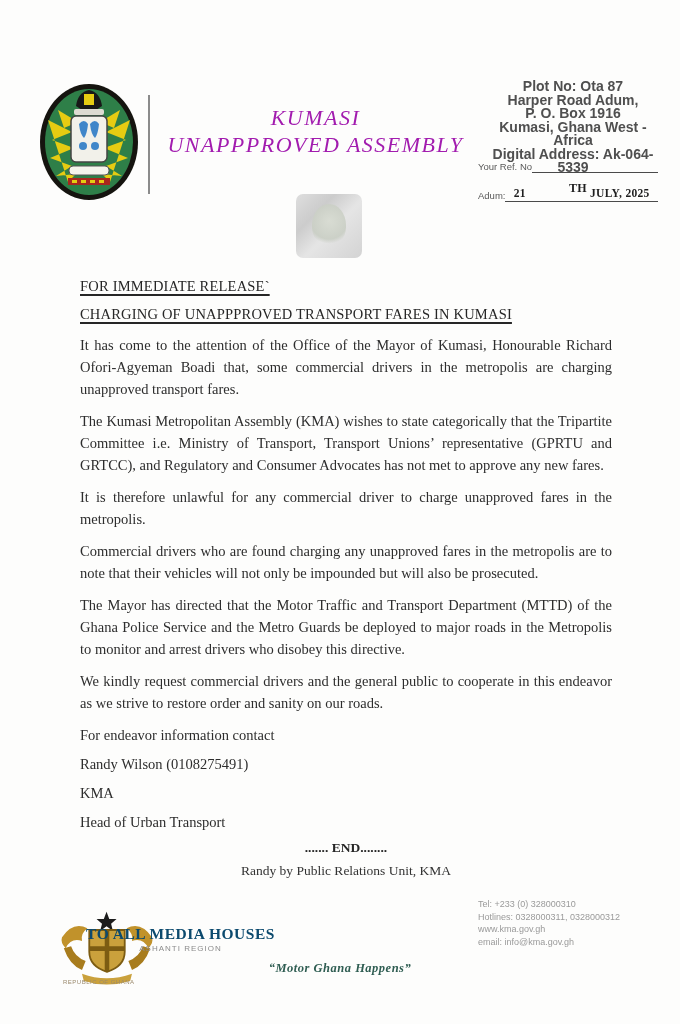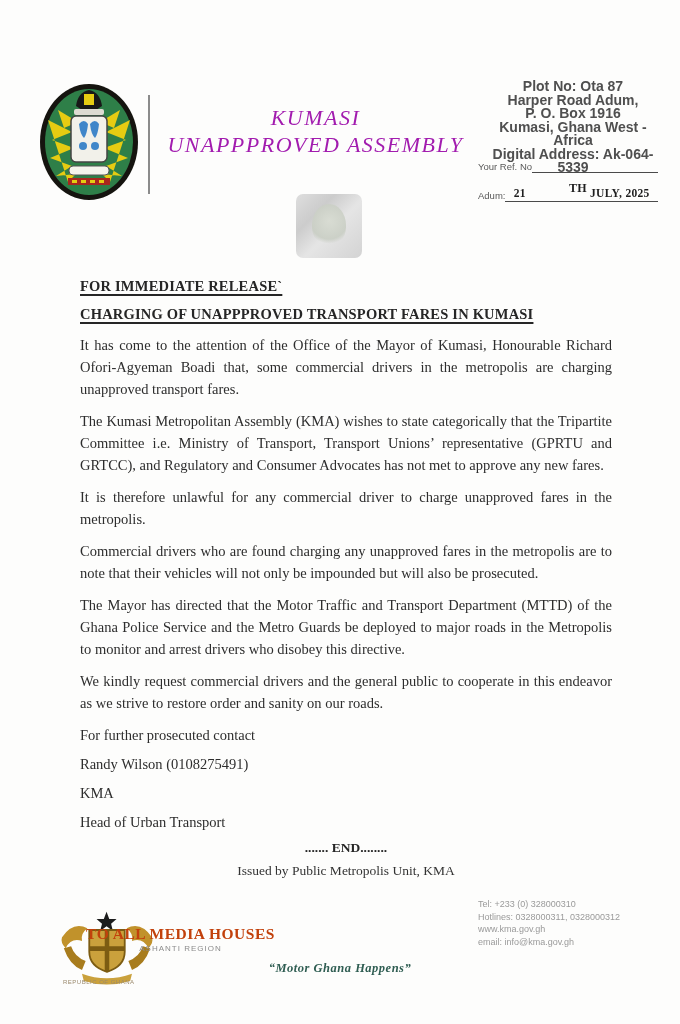--- a/index.html
+++ b/index.html
@@ -39,39 +39,39 @@
   }
   .hologram-emblem {
     position:absolute; left:16px; top:10px; width:34px; height:42px; border-radius:50% 50% 45% 45%;
     background:radial-gradient(circle at 50% 40%, #d8dcd2 0%, #c9cec4 60%, transparent 75%);
     opacity:.9;
   }
 
   
   .content { position:absolute; left:80px; top:278px; width:532px; }
   .release-tag, .headline {
-    font-weight:bold; font-size:14.5px; letter-spacing:0.2px;
+    font-weight:normal; font-size:14.5px; letter-spacing:0.2px;
     text-decoration:underline; text-decoration-thickness:1.5px; text-underline-offset:3px;
     margin-bottom:11px; color:#262626;
   }
   .content p {
     font-size:14.5px; line-height:22px; text-align:justify; margin-bottom:10px; color:#2d2d2d;
   }
   .contact-line { font-size:14.5px; line-height:22px; margin-bottom:7px; color:#2d2d2d; }
   .end-marker { text-align:center; font-weight:bold; font-size:13.5px; margin:7px 0 7px 0; color:#262626; }
   .issued-by { text-align:center; font-size:13.5px; color:#333; }
 
   
   .footer-contacts {
     position:absolute; left:478px; top:898px;
     font-family:"Liberation Sans", sans-serif; font-size:9px; color:#9a9a9a; line-height:12.5px;
   }
   .coat { position:absolute; left:48px; top:910px; width:118px; height:80px; }
   .media-block { position:absolute; left:83px; top:925px; width:195px; text-align:center; }
-  .recipient { font-weight:bold; font-size:15.5px; letter-spacing:0.5px; color:#c2410c; white-space:nowrap; }
+  .recipient { font-weight:bold; font-size:15.5px; letter-spacing:0.5px; color:#0c4a6e; white-space:nowrap; }
   .region {
     font-family:"Liberation Sans", sans-serif; font-size:8px; color:#8c8c8c; letter-spacing:1px; margin-top:1px;
   }
   .republic-caption {
     position:absolute; left:63px; top:979px; font-family:"Liberation Sans", sans-serif;
     font-size:6px; color:#9b8a6d; letter-spacing:0.5px;
   }
   .slogan {
     position:absolute; left:228px; top:961px; width:224px; text-align:center;
     font-style:italic; font-weight:bold; font-size:12.5px; color:#2f5d52; letter-spacing:0.5px;
@@ -145,27 +145,27 @@
     <div class="release-tag">FOR IMMEDIATE RELEASE`</div>
     <div class="headline">CHARGING OF UNAPPPROVED TRANSPORT FARES IN KUMASI</div>
 
     <p>It has come to the attention of the Office of the Mayor of Kumasi, Honourable Richard Ofori-Agyeman Boadi that, some commercial drivers in the metropolis are charging unapproved transport fares.</p>
     <p>The Kumasi Metropolitan Assembly (KMA) wishes to state categorically that the Tripartite Committee i.e. Ministry of Transport, Transport Unions’ representative (GPRTU and GRTCC), and Regulatory and Consumer Advocates has not met to approve any new fares.</p>
     <p>It is therefore unlawful for any commercial driver to charge unapproved fares in the metropolis.</p>
     <p>Commercial drivers who are found charging any unapproved fares in the metropolis are to note that their vehicles will not only be impounded but will also be prosecuted.</p>
     <p>The Mayor has directed that the Motor Traffic and Transport Department (MTTD) of the Ghana Police Service and the Metro Guards be deployed to major roads in the Metropolis to monitor and arrest drivers who disobey this directive.</p>
     <p>We kindly request commercial drivers and the general public to cooperate in this endeavor as we strive to restore order and sanity on our roads.</p>
 
-    <div class="contact-line">For further prosecuted contact</div>
+    <div class="contact-line">For endeavor information contact</div>
     <div class="contact-line">Randy Wilson (0108275491)</div>
     <div class="contact-line">KMA</div>
     <div class="contact-line">Head of Urban Transport</div>
 
     <div class="end-marker">....... END........</div>
-    <div class="issued-by">Issued by Public Metropolis Unit, KMA</div>
+    <div class="issued-by">Randy by Public Relations Unit, KMA</div>
   </div>
 
   <div class="coat">
     <svg viewBox="0 0 115 88" width="118" height="80">
       <polygon points="57,2 60,10 68,10 62,15 64,23 57,18 50,23 52,15 46,10 54,10" fill="#1c1c1c"></polygon>
       <path d="M8,30 Q20,12 36,20 Q28,26 30,34 Q18,30 12,42 Q6,36 8,30 Z" fill="#c1922b"></path>
       <path d="M107,30 Q95,12 79,20 Q87,26 85,34 Q97,30 103,42 Q109,36 107,30 Z" fill="#c1922b"></path>
       <path d="M10,42 Q16,60 30,66 L34,56 Q22,52 18,40 Z" fill="#a87c1d"></path>
       <path d="M105,42 Q99,60 85,66 L81,56 Q93,52 97,40 Z" fill="#a87c1d"></path>
       <path d="M38,22 h39 v24 q0,16 -19.5,22 Q38,62 38,46 Z" fill="#caa13c" stroke="#7c5c12" stroke-width="2"></path>

